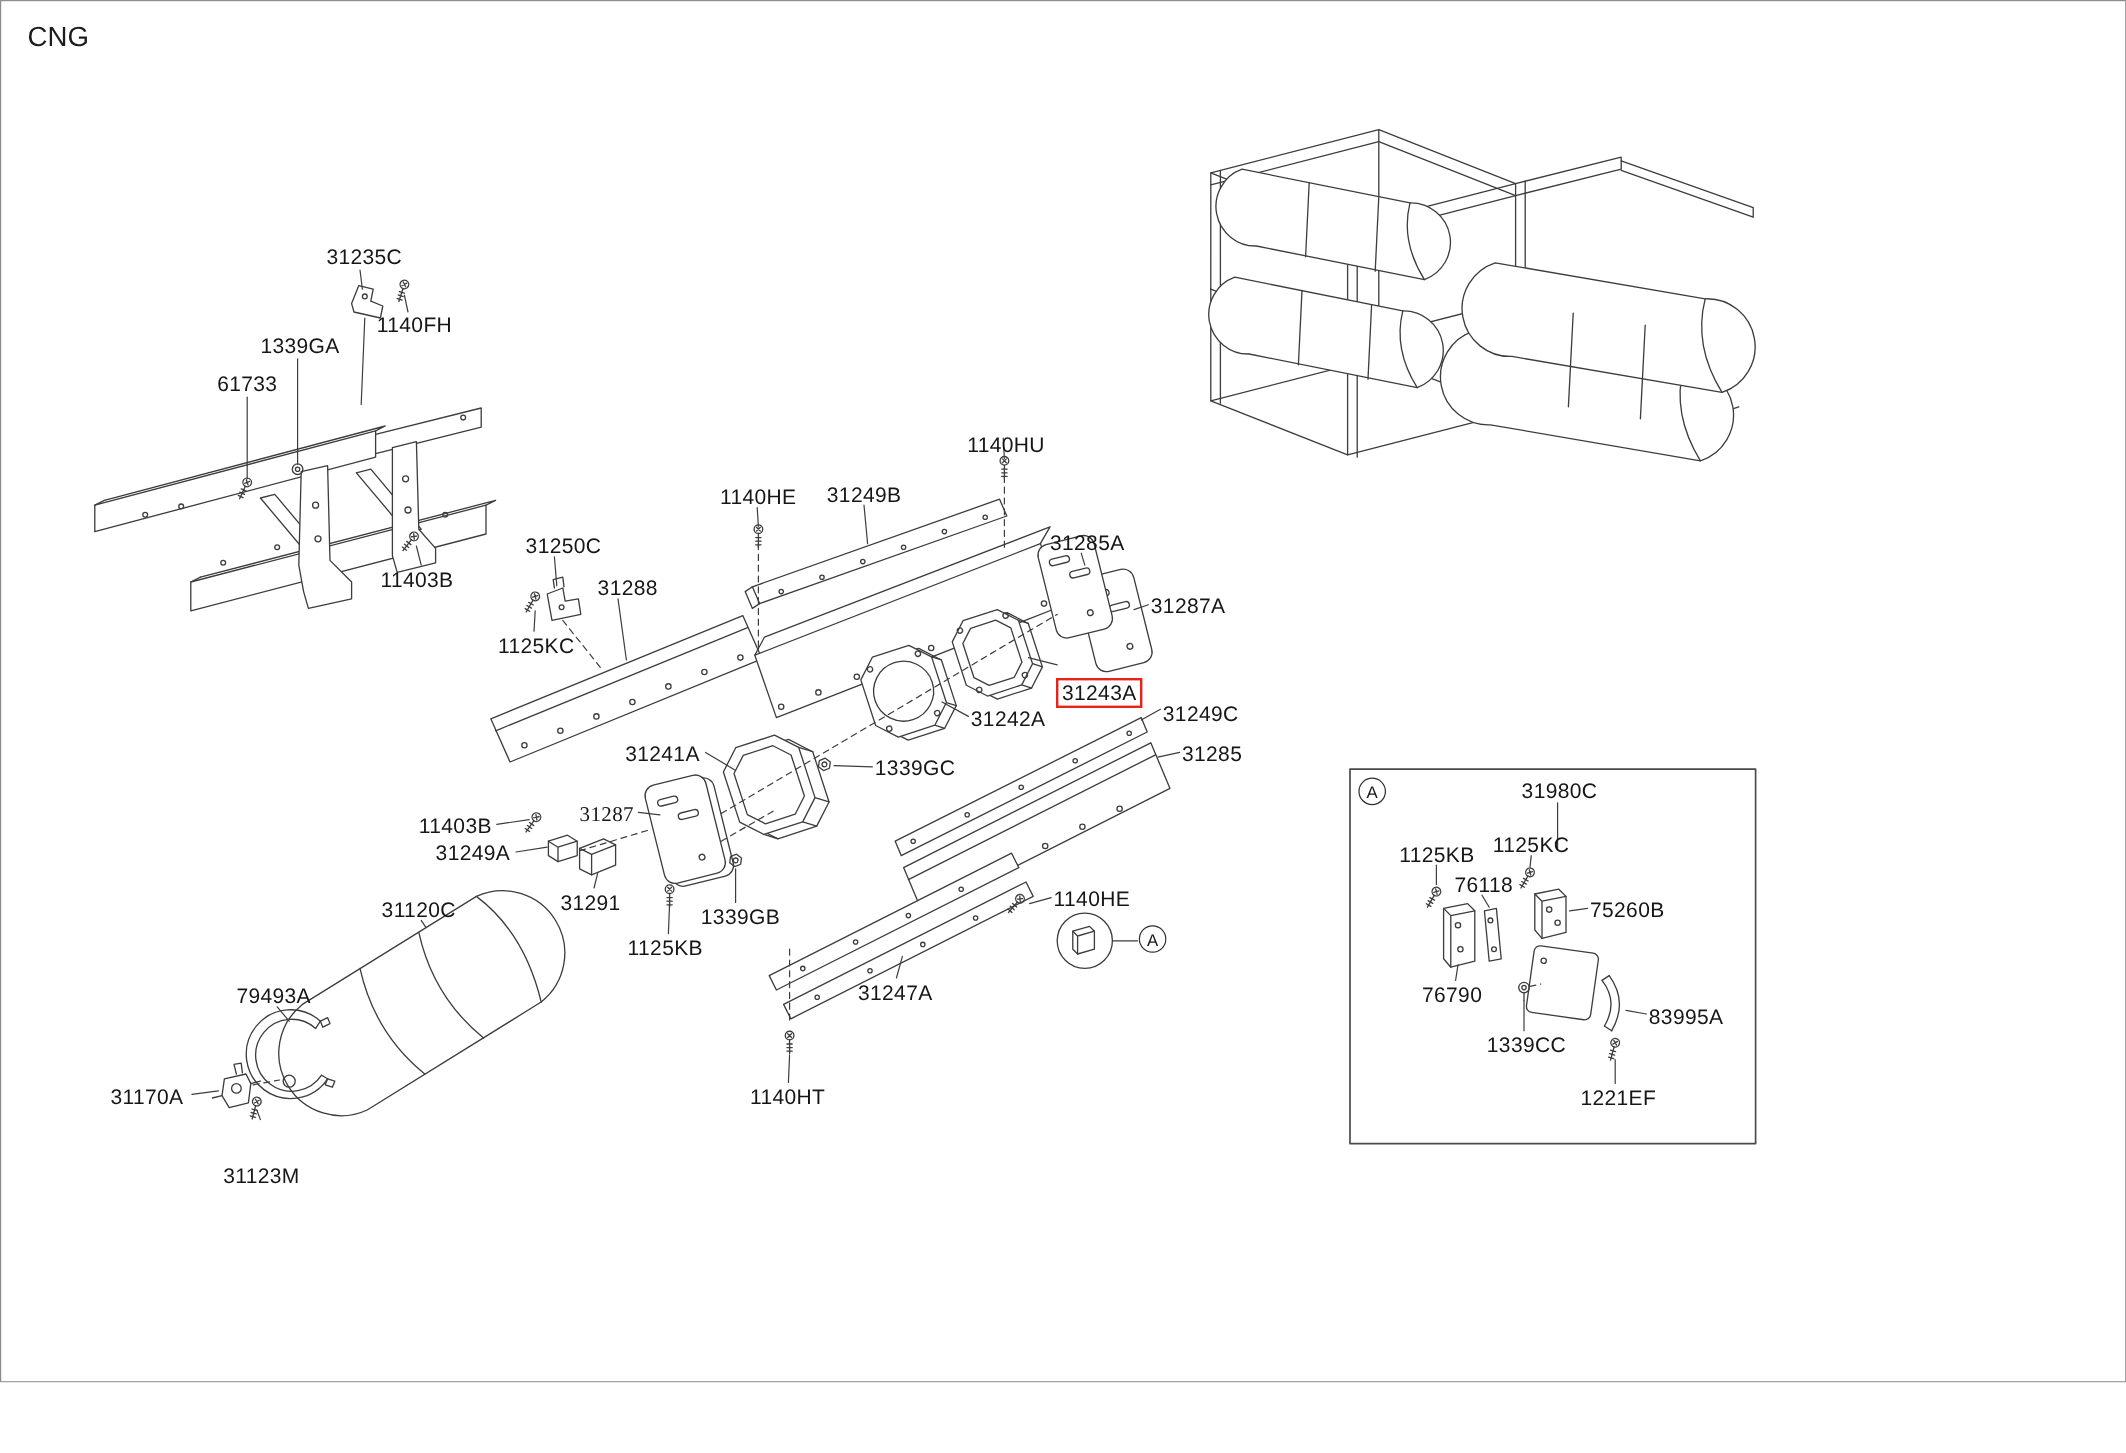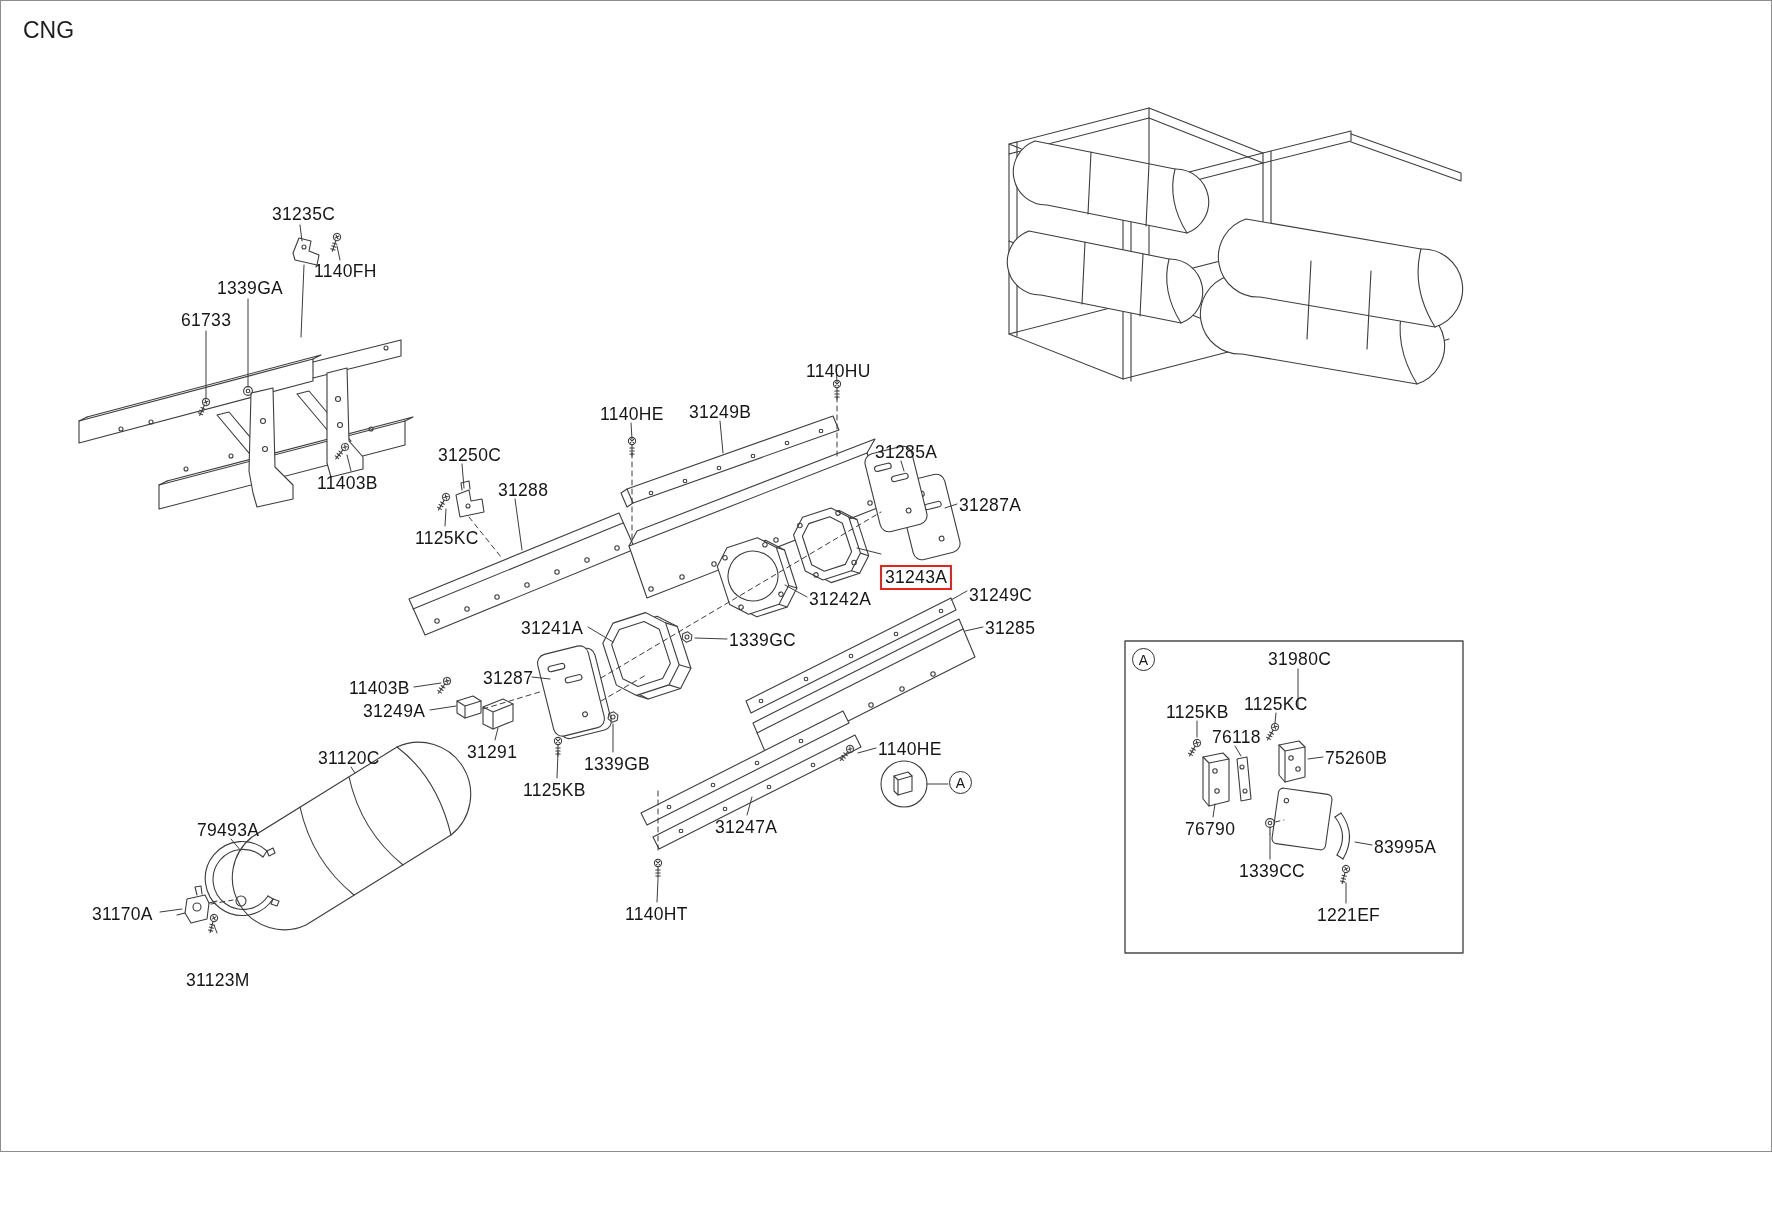--- a/index.html
+++ b/index.html
@@ -375,21 +375,21 @@
       <div class="label" style="left: 874px; top: 441px;">31285A</div>
       <div class="label" style="left: 958px; top: 494px;">31287A</div>
       <div class="label hl" style="left: 884px; top: 544px; margin-top: 20px;">31243A</div>
       <div class="label" style="left: 808px; top: 588px;">31242A</div>
       <div class="label" style="left: 968px; top: 584px;">31249C</div>
       <div class="label" style="left: 984px; top: 617px;">31285</div>
       <div class="label" style="left: 520px; top: 617px;">31241A</div>
       <div class="label" style="left: 728px; top: 629px; text-align: center;">1339GC</div>
       <div class="label" style="left: 348px; top: 677px;">11403B</div>
       <div class="label" style="left: 362px; top: 700px;">31249A</div>
-      <div class="label" style="left: 482px; top: 667px;">31287</div>
+      <div class="label" style="left: 482px; top: 667px; font-family: Liberation Serif, serif;">31287</div>
       <div class="label" style="left: 466px; top: 741px;">31291</div>
       <div class="label" style="left: 583px; top: 753px;">1339GB</div>
       <div class="label" style="left: 522px; top: 779px;">1125KB</div>
       <div class="label" style="left: 317px; top: 747px;">31120C</div>
       <div class="label" style="left: 196px; top: 819px;">79493A</div>
       <div class="label" style="left: 91px; top: 903px;">31170A</div>
       <div class="label" style="left: 185px; top: 969px;">31123M</div>
       <div class="label" style="left: 877px; top: 738px;">1140HE</div>
       <div class="label" style="left: 714px; top: 816px;">31247A</div>
       <div class="label" style="left: 624px; top: 903px;">1140HT</div>

